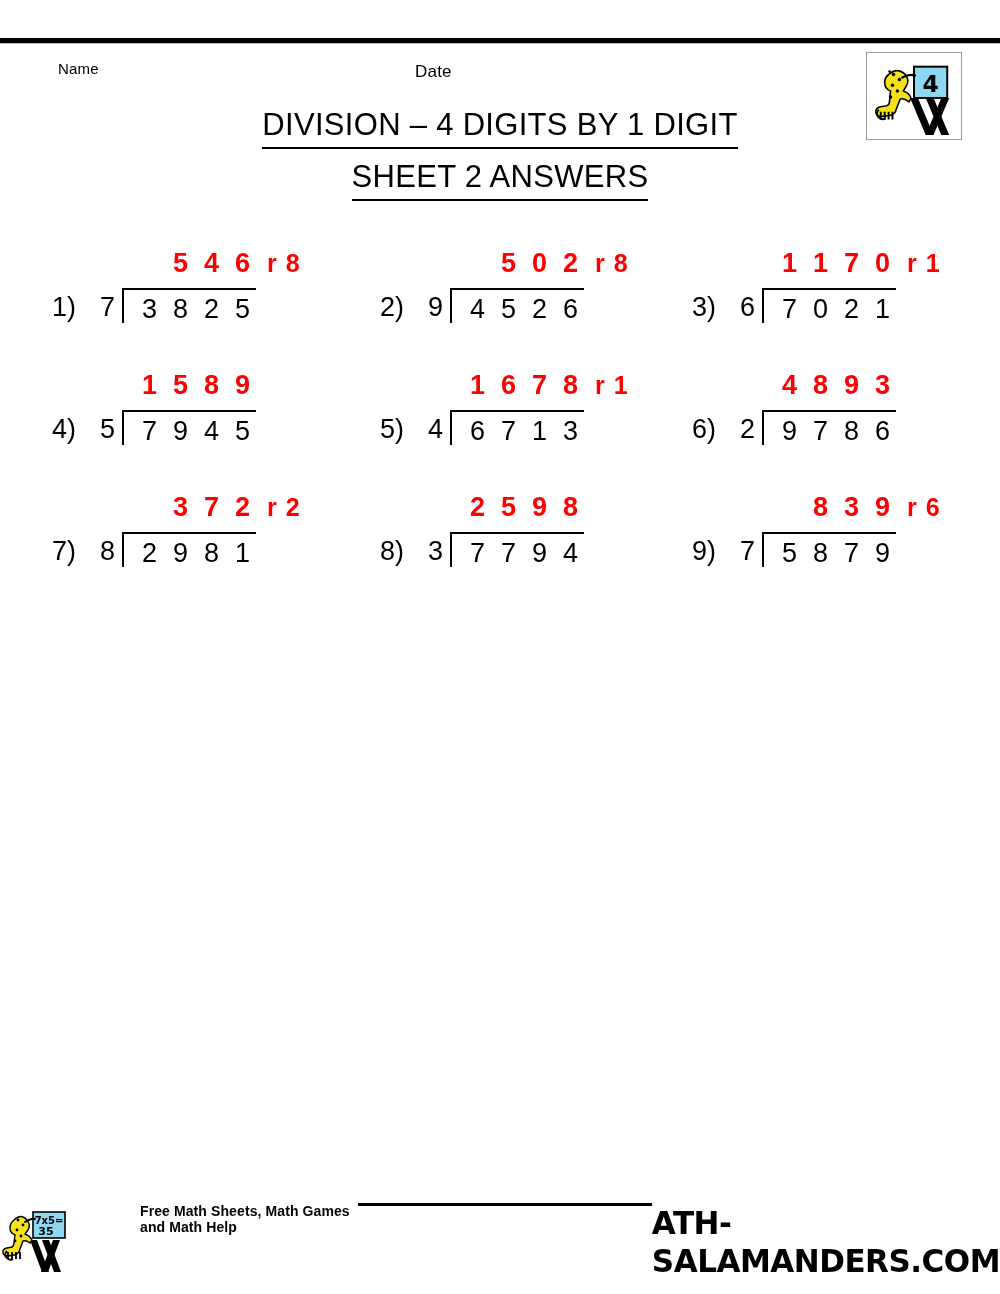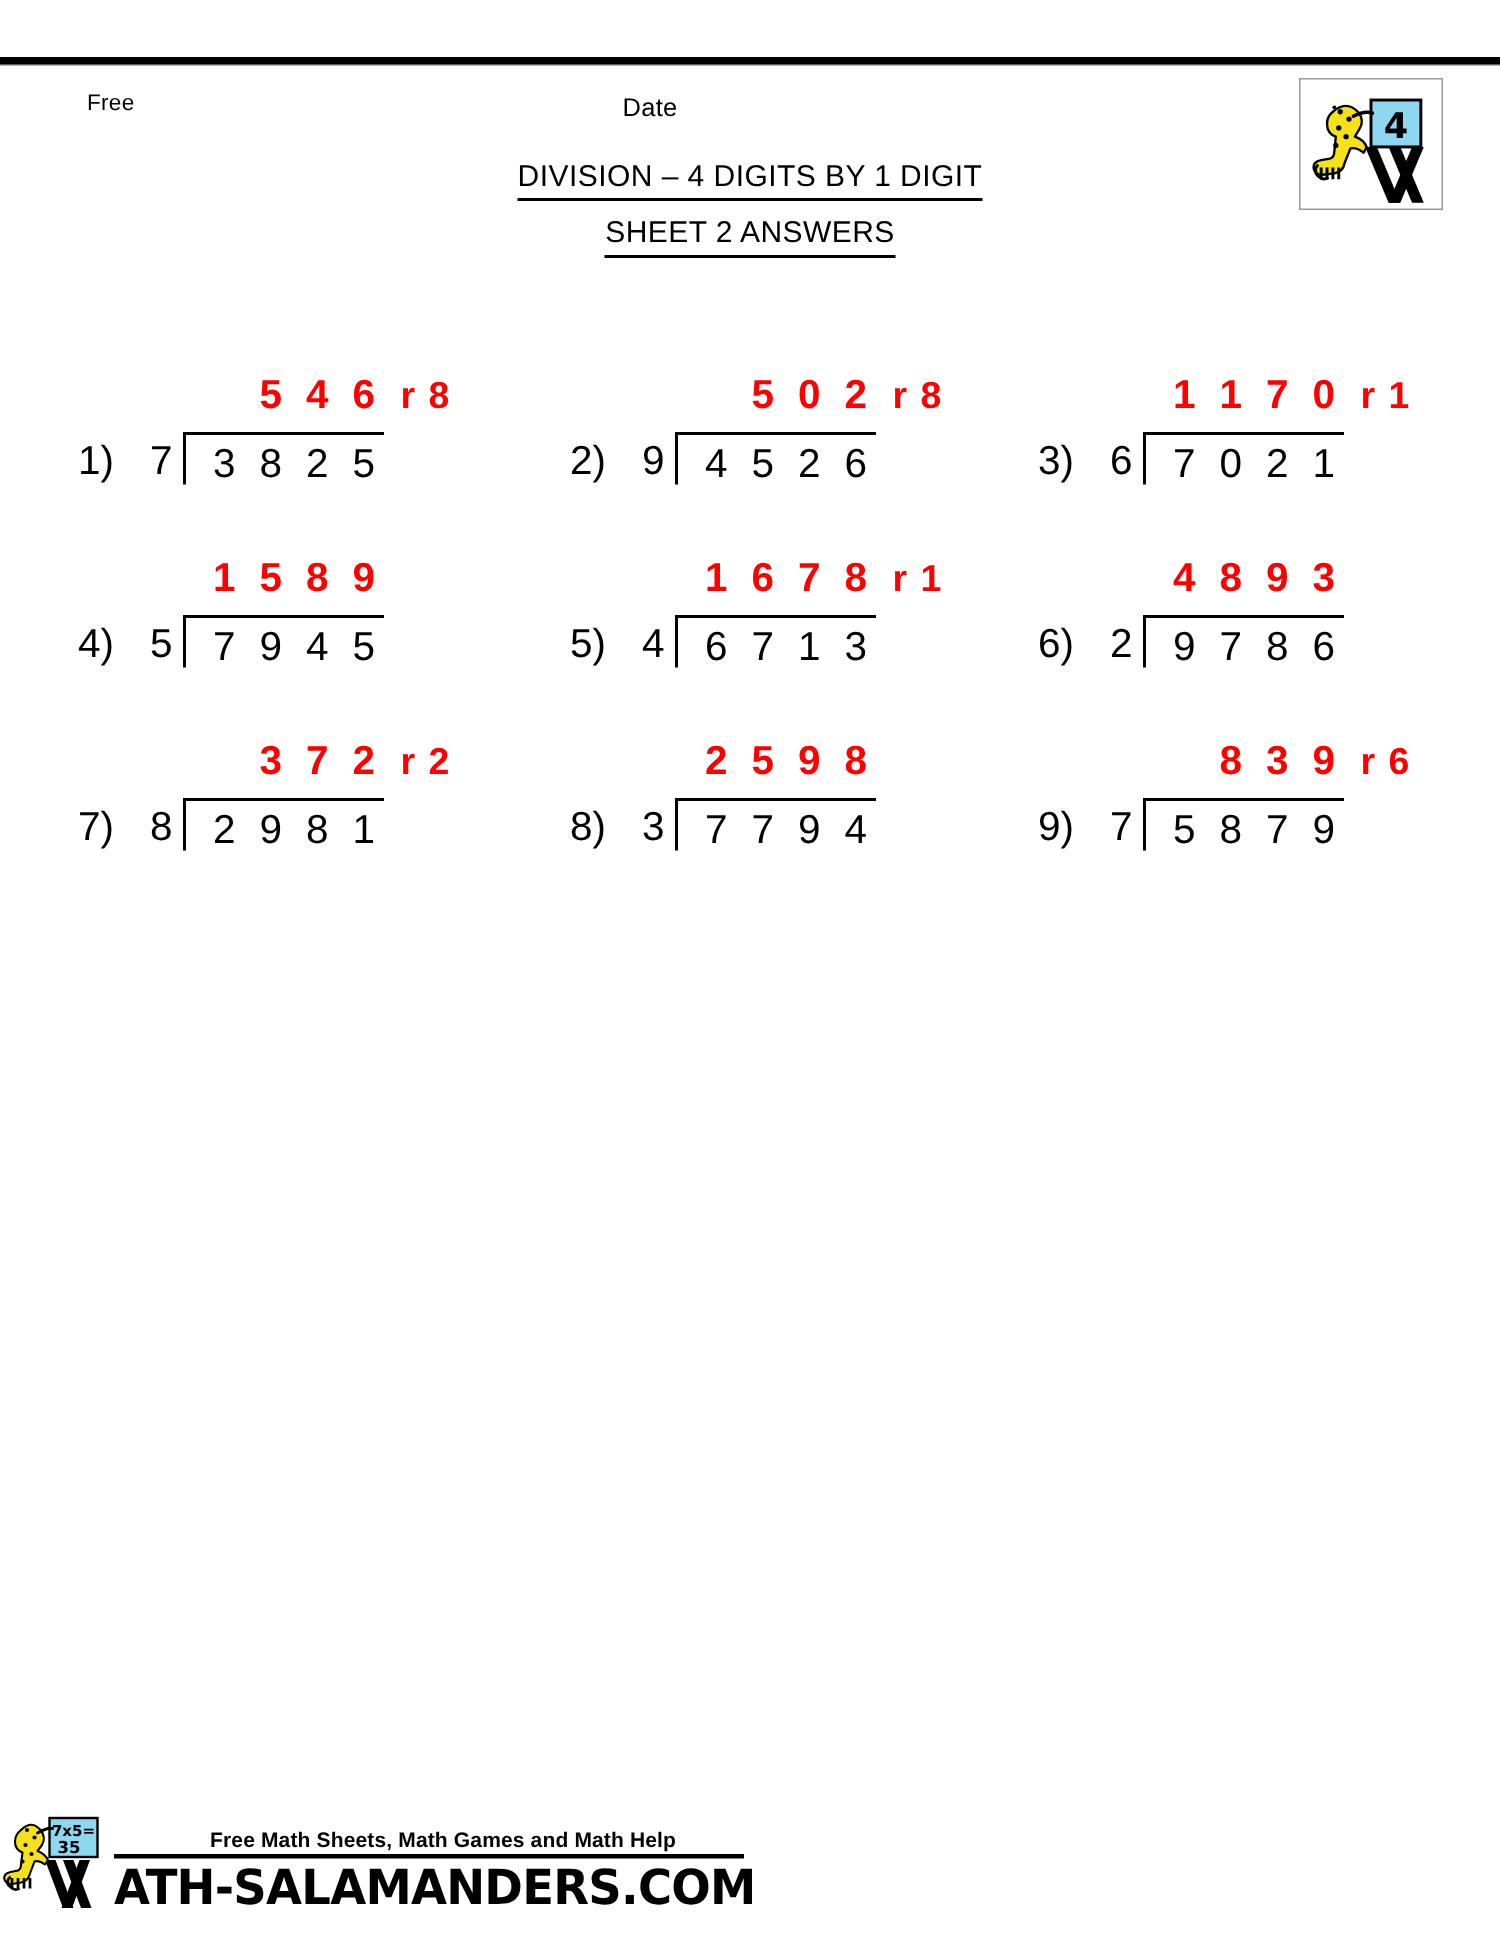--- a/index.html
+++ b/index.html
@@ -39,21 +39,21 @@
   }
   .grade-logo svg { display:block; width:100%; height:100%; }
 
   
   .title-wrap {
     position:absolute; left:0; top:105px; width:1000px;
     text-align:center;
   }
   .title-line {
     display:inline-block;
-    font-size:20px;
+    font-size:31px;
     font-weight:400;
     letter-spacing:.3px;
     border-bottom:2px solid #000;
     padding-bottom:1px;
     line-height:1.32;
   }
   .title-line.second { margin-top:8px; }
 
   
   .problems {
@@ -134,42 +134,42 @@
   }
 
   
   .footer {
     position:absolute; left:0; bottom:18px; width:1000px;
     display:flex; justify-content:flex-start; align-items:flex-end;
   }
   .footer-inner { display:flex; align-items:flex-end; }
   .footer-logo { width:74px; height:70px; flex:0 0 auto; margin-right:2px; }
   .footer-logo svg { display:block; width:100%; height:100%; }
-  .footer-text { display:flex; flex-direction:column; }
+  .footer-text { display:flex; flex-direction:row; }
   .footer-tag {
     font-size:14px; font-weight:700; letter-spacing:.1px;
     padding-left:64px; padding-bottom:2px;
   }
   .footer-rule { height:3px; background:#000; width:420px; }
   .footer-url {
     font-size:31px; font-weight:700; letter-spacing:-0.5px;
     margin-top:1px;
     -webkit-text-stroke:0;
     color:#000;
     font-family:"DejaVu Sans", sans-serif;
     transform:scaleY(1.04);
     transform-origin:left top;
   }
 </style>
 </head>
 <body>
 
 <div class="top-rule"></div>
 
-<div class="name-label">Free</div>
+<div class="name-label">Name</div>
 <div class="date-label">Date</div>
 
 <div class="grade-logo">
   <svg viewBox="0 0 96 88" xmlns="http://www.w3.org/2000/svg">
 
     <path d="M44 46 L60 84 L68 84 L52 46 Z" fill="#000"></path>
     <path d="M84 46 L68 84 L60 84 L76 46 Z" fill="#000"></path>
     <path d="M60 46 L76 84 L84 84 L68 46 Z" fill="#000"></path>
 
     <rect x="48" y="14" width="34" height="32" fill="#8ED7F0" stroke="#000" stroke-width="2"></rect>

